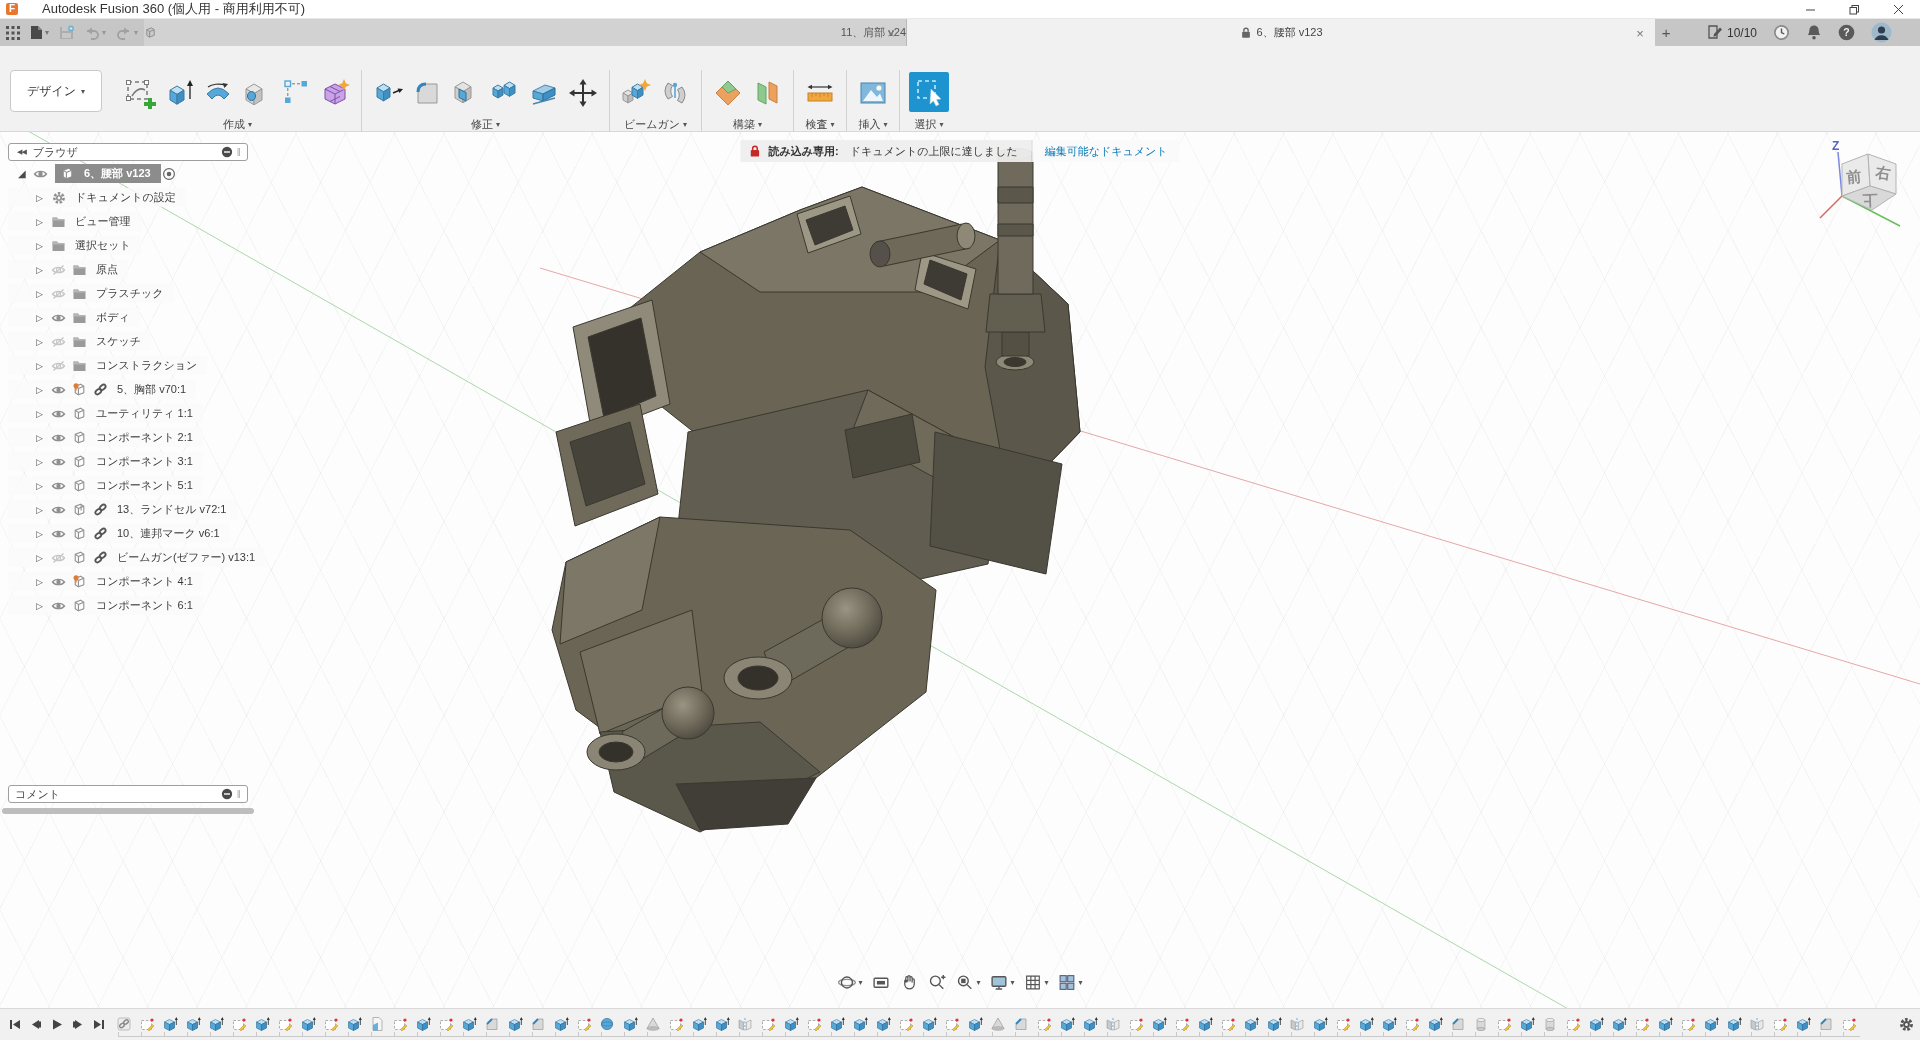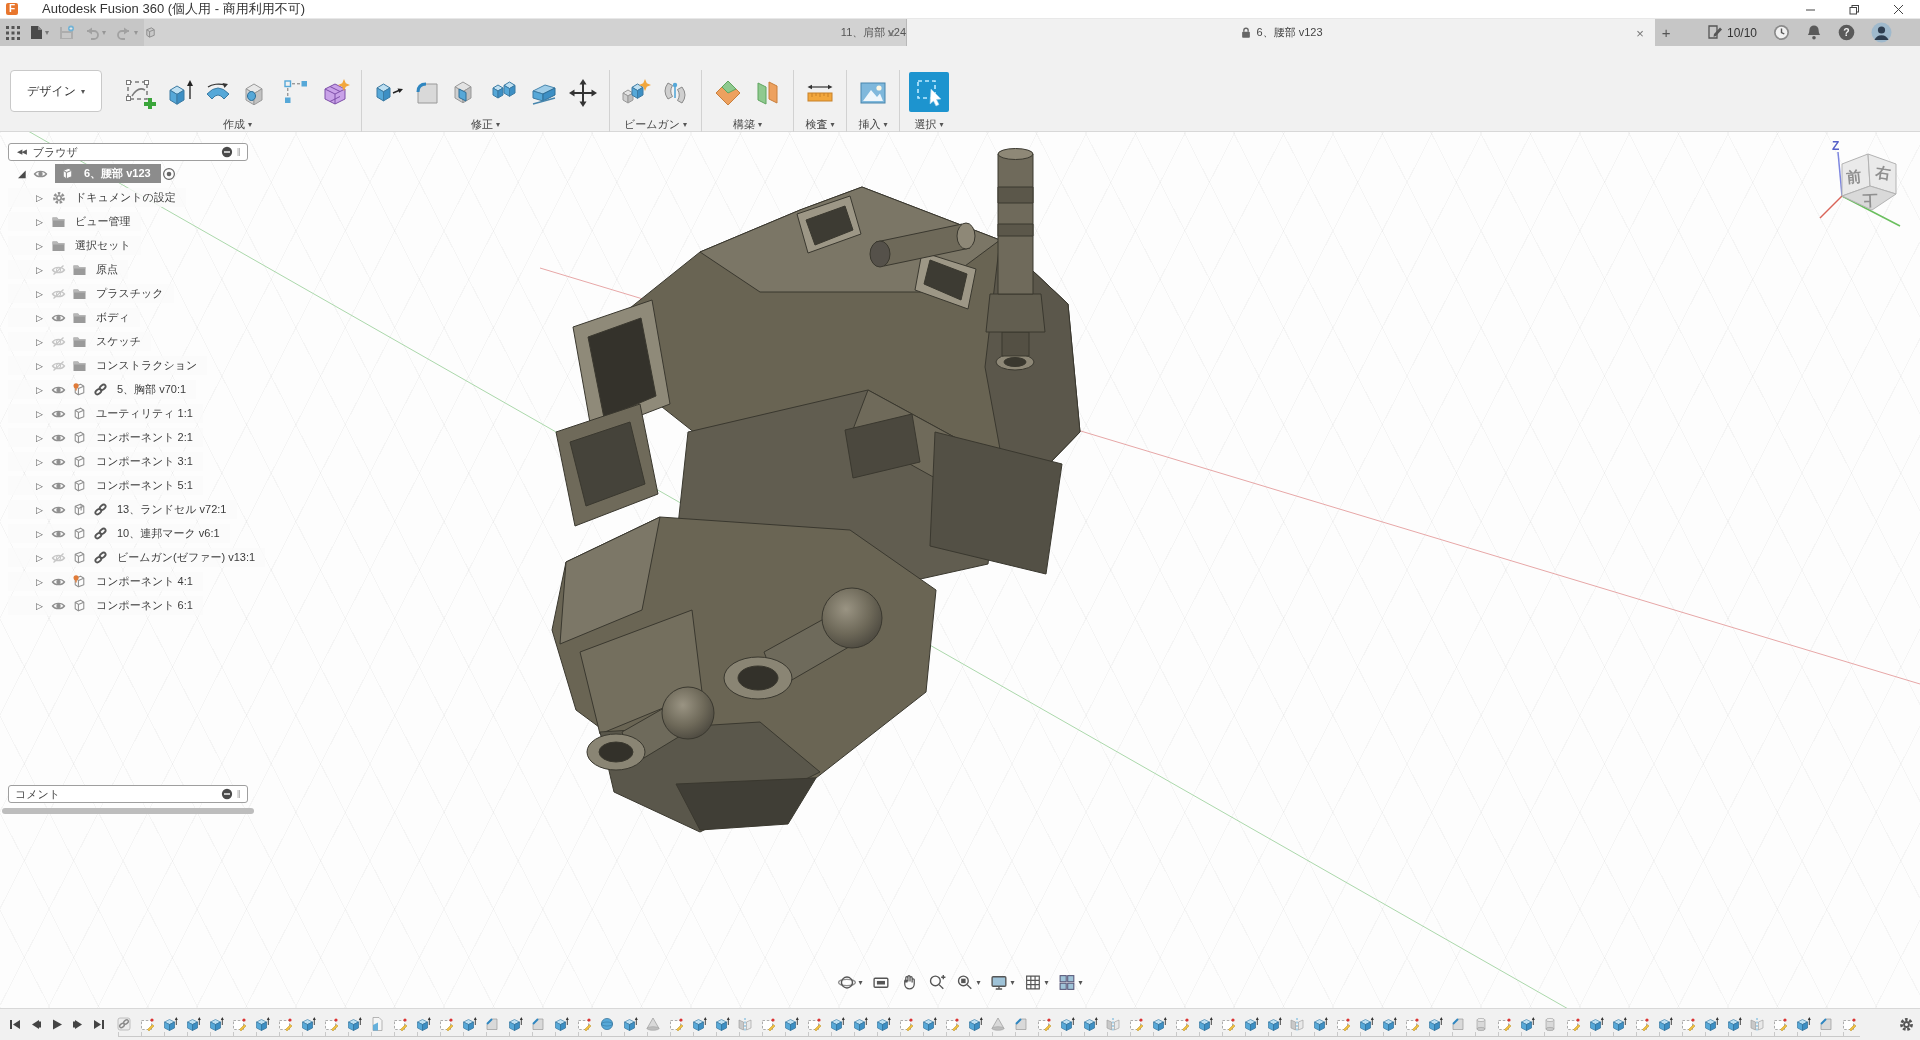--- a/index.html
+++ b/index.html
@@ -555,20 +555,33 @@
         <ellipse cx="758" cy="546" rx="34" ry="21" fill="#8a8574"></ellipse>
         <ellipse cx="758" cy="546" rx="20" ry="12" fill="#33312a"></ellipse>
         <circle cx="852" cy="486" r="30" fill="url(#ballg)"></circle>
         <polygon points="622,600 678,568 690,598 634,632" fill="#6e6a5b"></polygon>
         <ellipse cx="616" cy="620" rx="29" ry="18" fill="#8a8574"></ellipse>
         <ellipse cx="616" cy="620" rx="17" ry="10" fill="#33312a"></ellipse>
         <circle cx="688" cy="581" r="26" fill="url(#ballg)"></circle>
       </g>
     </svg>
 
+    <div class="warnbar">
+      <div class="warn-main">
+        <span class="ico">
+          <svg width="13" height="14" viewBox="0 0 14 14">
+              <rect x="2.5" y="6" width="9" height="7" rx="1" fill="#c62828"></rect>
+              <path d="M4.5 6 V4.5 a2.5 2.5 0 0 1 5 0 V6" fill="none" stroke="#c62828" stroke-width="1.6"></path>
+            </svg>
+        </span>
+        <span class="warn-title">読み込み専用:</span>
+        <span class="warn-msg">ドキュメントの上限に達しました</span>
+      </div>
+      <div class="warn-link">編集可能なドキュメント</div>
+    </div>
 
     <div class="panelbox browser-header">
       <span class="bh-chev">◀◀</span>
       <span>ブラウザ</span>
       <span class="bh-minus">
         <span class="ico">
           <svg width="12" height="12" viewBox="0 0 14 14">
               <circle cx="7" cy="7" r="6" fill="#4a4a4a"></circle>
               <rect x="3.5" y="6.2" width="7" height="1.6" fill="#fff"></rect>
             </svg>

